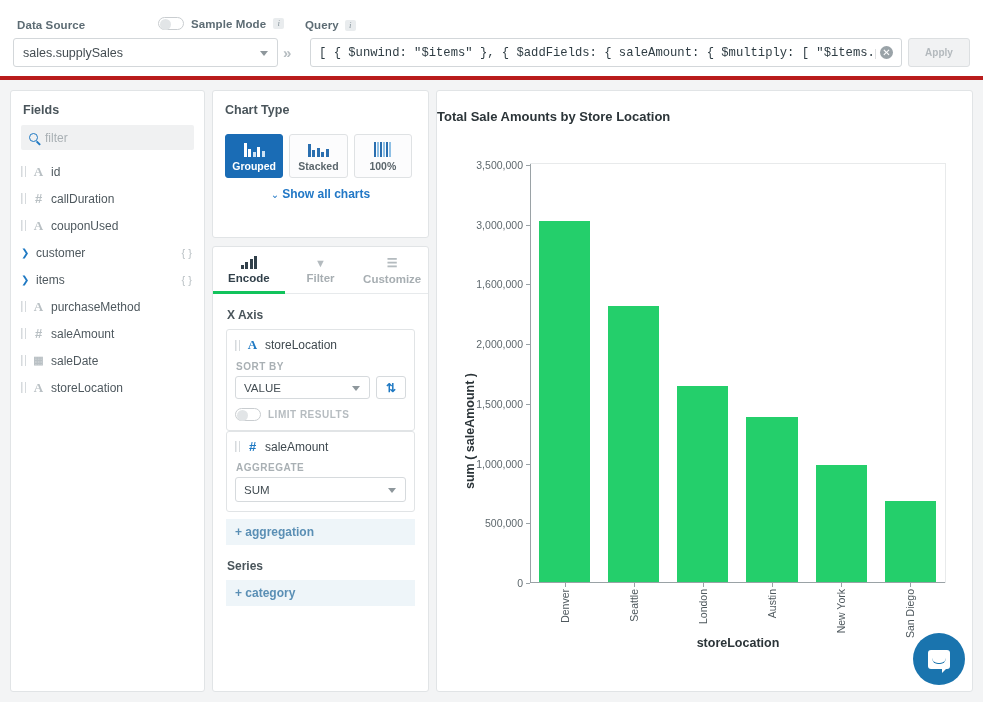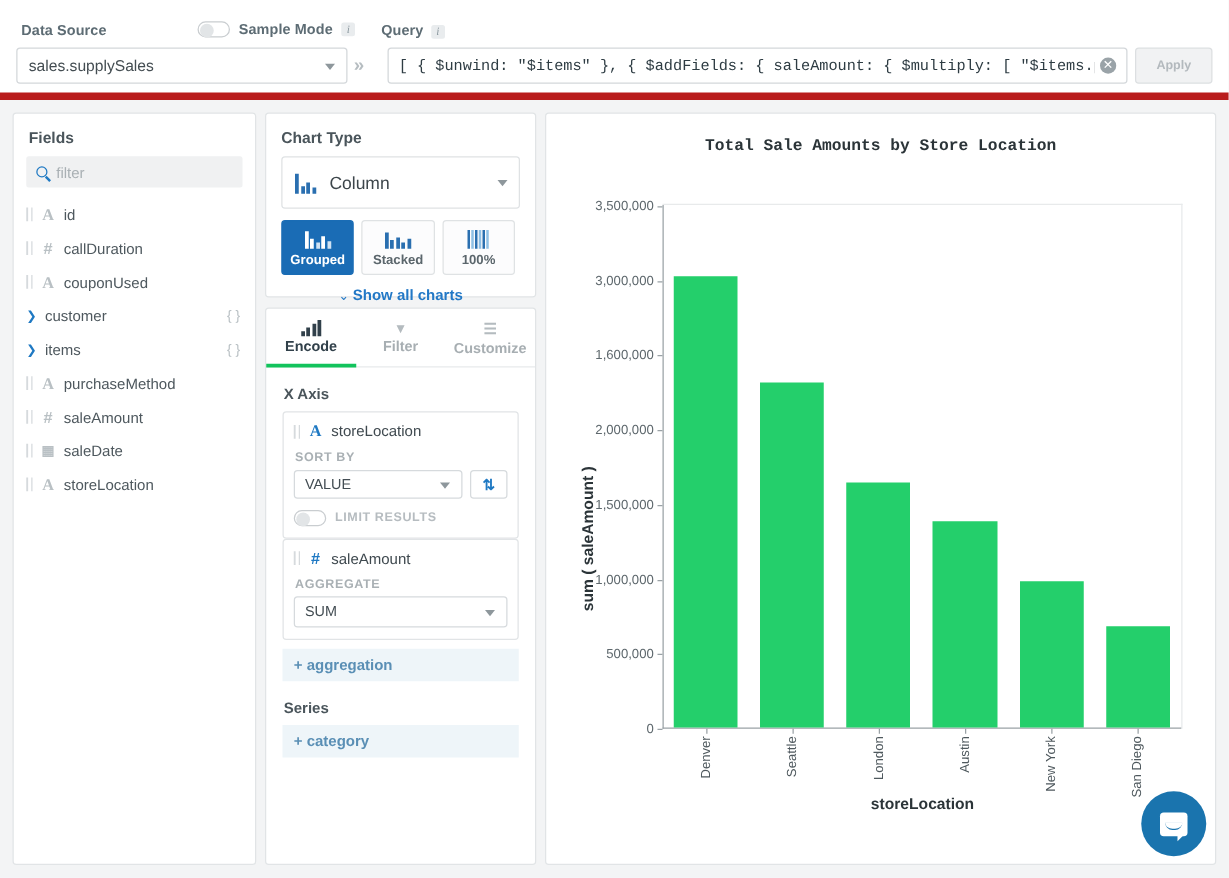--- a/index.html
+++ b/index.html
@@ -13,21 +13,21 @@
   .app {
     position: relative;
     width: 983px; height: 702px;
     background: #f3f4f5;
   }
 
   
   .topbar {
     position: absolute; left: 0; top: 0; width: 983px; height: 80px;
     background: #ffffff;
-    border-bottom: 6px solid #b91c1c;
+    border-bottom: 4px solid #b91c1c;
   }
   .lbl {
     font-size: 11.5px; color: #5d6c74; font-weight: bold;
     letter-spacing: .1px;
   }
   .ds-label { position: absolute; left: 17px; top: 19px; }
   .sample-wrap {
     position: absolute; left: 158px; top: 17px;
     display: flex; align-items: center; gap: 7px;
   }
@@ -210,21 +210,21 @@
   }
   .add-row {
     margin: 7px 13px 0 13px; height: 26px; background: #eef5f9;
     display: flex; align-items: center; padding: 0 9px;
     font-size: 12px; color: #5a8fb5; font-weight: bold;
   }
 
   
   .chart-title {
     position: absolute; left: 0; right: 0; top: 18px;
-    text-align: center; font-size: 13px; font-weight: bold; color: #2b3438; font-family: Liberation Mono, monospace;
+    font-size: 13px; font-weight: bold; color: #2b3438;
   }
   .plot {
     position: absolute; left: 93px; top: 72px; width: 416px; height: 420px;
     border-right: 1px solid #e8eaeb; border-top: 1px solid #e8eaeb;
   }
   .plot .axis-l { position: absolute; left: 0; top: 0; bottom: 0; width: 1px; background: #9aa2a6; }
   .plot .axis-b { position: absolute; left: 0; right: 0; bottom: 0; height: 1px; background: #9aa2a6; }
   .ytick {
     position: absolute; right: 100%; transform: translateY(-50%);
     font-size: 10.5px; color: #5e686d; white-space: nowrap; padding-right: 7px;
@@ -358,30 +358,20 @@
       <div class="field-row">
         <span class="drag-grip"></span>
         <span class="ftype str">A</span>
         <span>storeLocation</span>
       </div>
     </div>
   </div>
 
   <div class="card encode-col ct-card">
     <div class="card-title">Chart Type</div>
-    <div class="ct-select">
-      <span class="minibars">
-        <i style="height:16px"></i>
-          <i style="height:6px"></i>
-          <i style="height:9px"></i>
-          <i style="height:5px"></i>
-      </span>
-      <span class="ct-name">Column</span>
-      <span class="caret-down" style="top:18px"></span>
-    </div>
 
     <div class="ct-btns">
       <div class="ct-btn active">
         <span class="minibars">
           <i style="height:14px;background:#fff"></i>
             <i style="height:8px;background:#fff"></i>
             <i style="height:5px;background:#cfe2f3"></i>
             <i style="height:10px;background:#fff"></i>
             <i style="height:6px;background:#cfe2f3"></i>
         </span>

